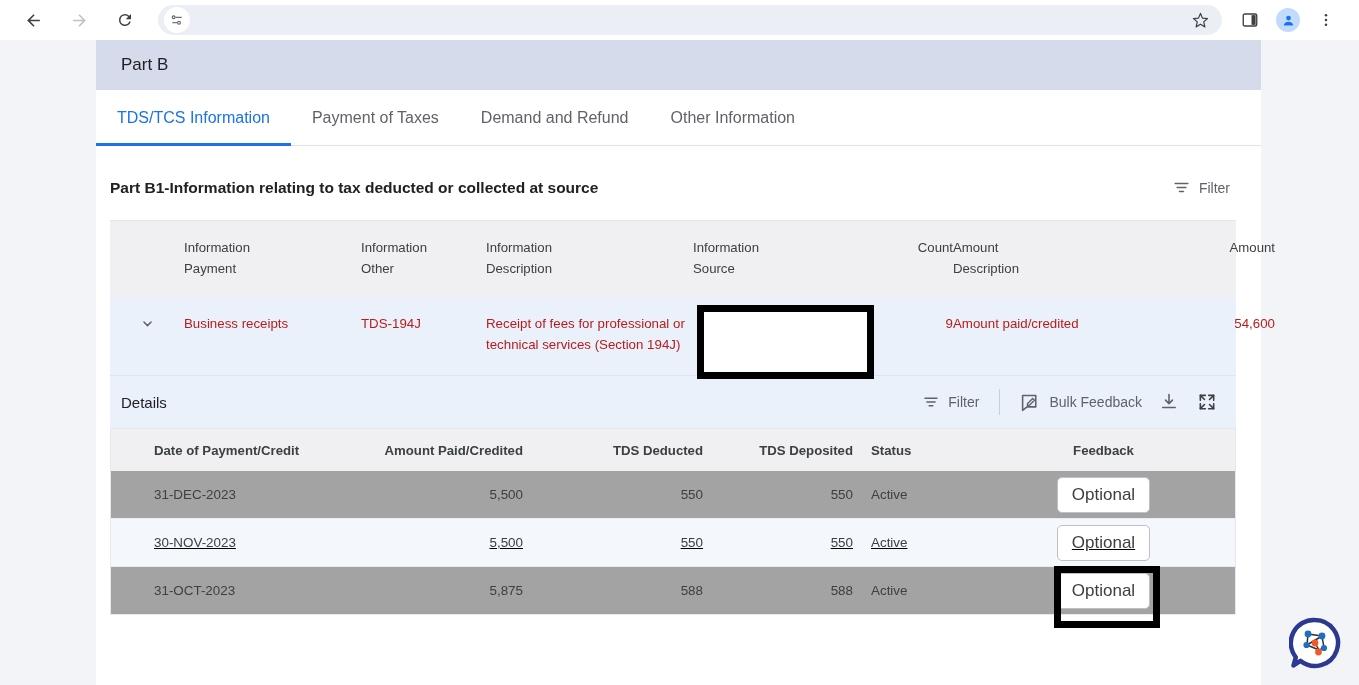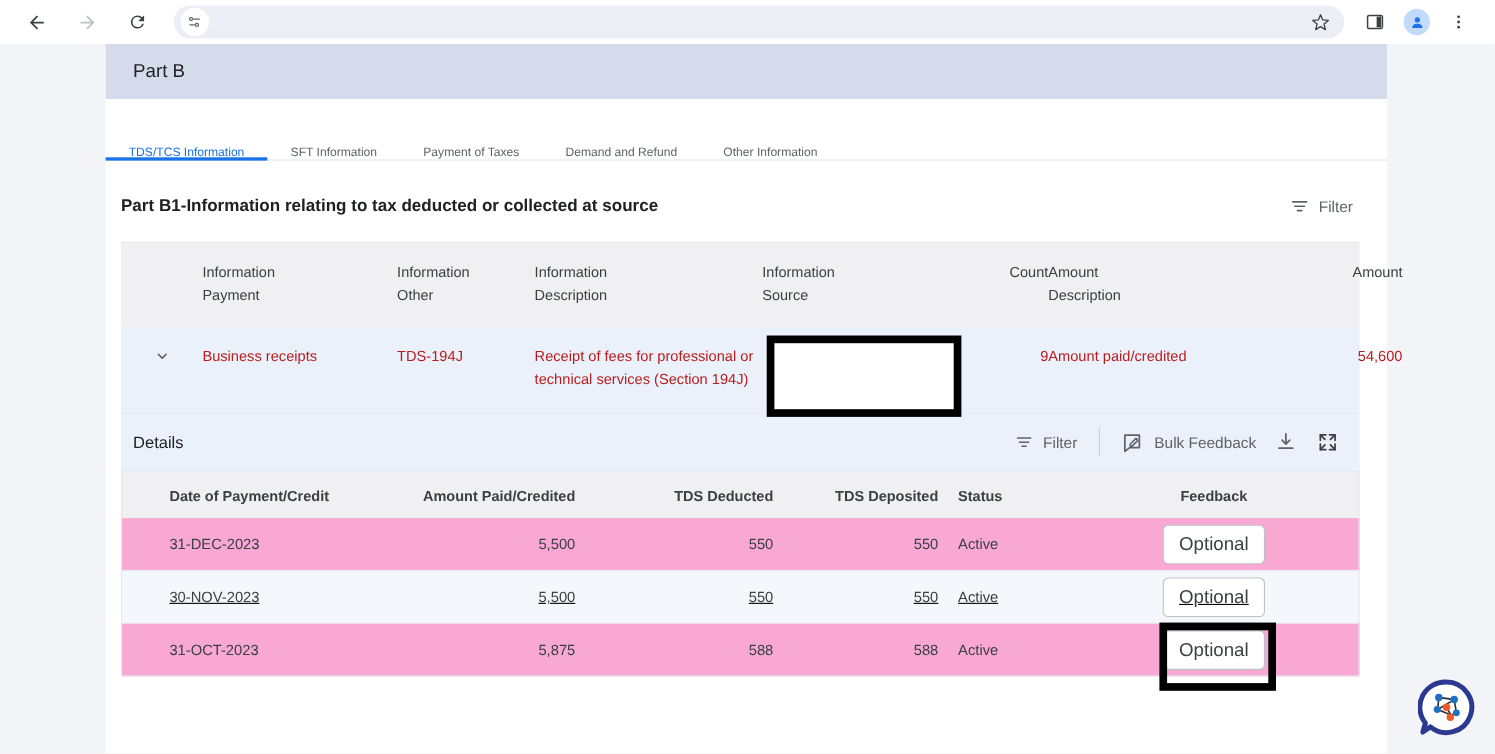--- a/index.html
+++ b/index.html
@@ -97,23 +97,23 @@
 
   
   .tabs {
     height: 56px;
     display: flex; align-items: stretch;
     padding-left: 0;
     border-bottom: 1px solid #e2e3e8;
     background: #ffffff;
   }
   .tab {
-    display: flex; align-items: flex-end;
+    display: flex; align-items: center;
     padding: 0 21px;
-    font-size: 11px;
+    font-size: 16px;
     color: #5f6368;
     position: relative;
     white-space: nowrap;
   }
   .tab.active { color: #1a73e8; font-weight: 500; }
   .tab.active::after {
     content: "";
     position: absolute;
     left: 0; right: 0; bottom: -1px;
     height: 3px;
@@ -205,21 +205,21 @@
 
   .dt-row {
     display: grid;
     grid-template-columns: 230px 200px 180px 150px 110px 245px;
     align-items: center;
     height: 48px;
     border-left: 1px solid #e6e8ee;
     border-right: 1px solid #e6e8ee;
     border-bottom: 1px solid #e9ebf0;
   }
-  .dt-row.odd  { background: #f9a8d4; }
+  .dt-row.odd  { background: #a3a3a3; }
   .dt-row.even { background: #f4f8fd; text-decoration: underline; }
   .dt-row div { font-size: 13.4px; color: #3c4043; }
   .dt-row .r { text-align: right; padding-right: 18px; }
   .dt-row .first { padding-left: 43px; }
   .dt-row .fb { display: flex; justify-content: center; }
 
   .opt-btn {
     border: 1px solid #bdc1c6;
     background: #ffffff;
     border-radius: 5px;
@@ -313,23 +313,20 @@
 <div class="viewport">
   <div class="page">
 
     <div class="partb-header">
       <span class="partb-title">Part B</span>
     </div>
 
     <div class="tabs">
       <div class="tab active">
         <span>TDS/TCS Information</span>
-      </div>
-      <div class="tab">
-        <span>SFT Information</span>
       </div>
       <div class="tab">
         <span>Payment of Taxes</span>
       </div>
       <div class="tab">
         <span>Demand and Refund</span>
       </div>
       <div class="tab">
         <span>Other Information</span>
       </div>

